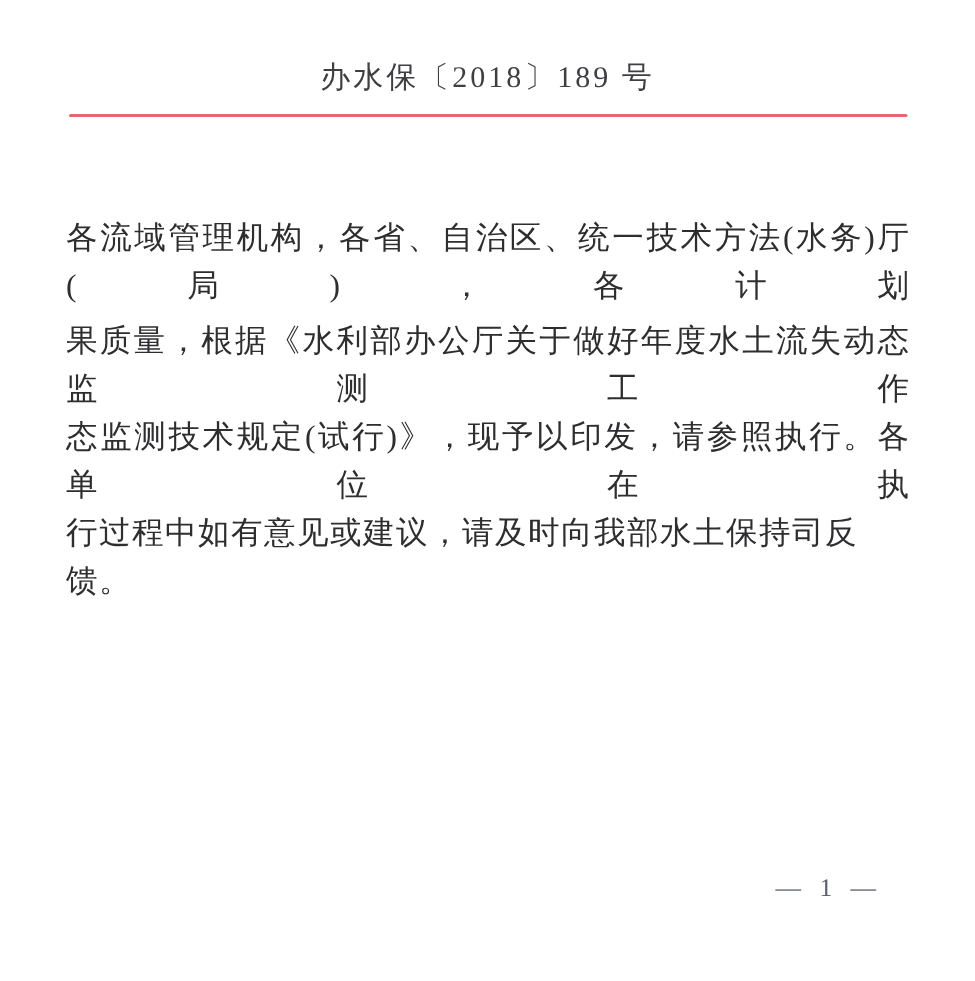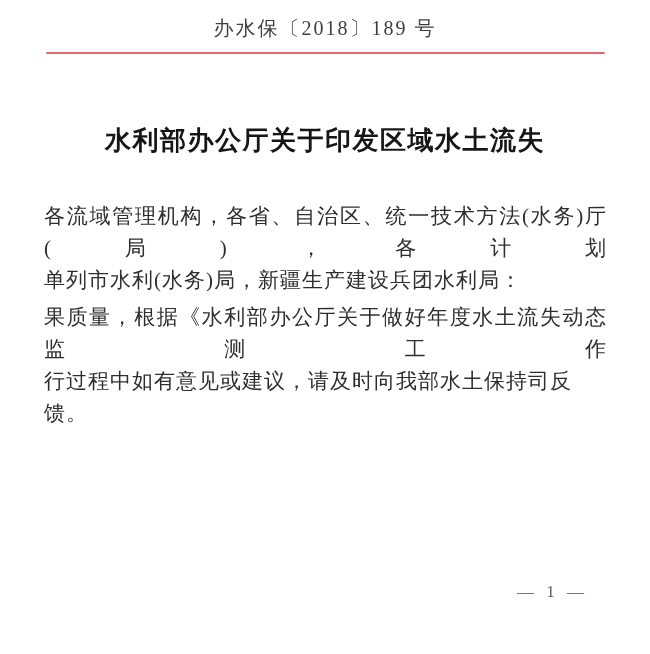--- a/index.html
+++ b/index.html
@@ -10,21 +10,21 @@
   .page {
     position: relative;
     width: 650px;
     height: 654px;
     background: #ffffff;
     overflow: hidden;
     font-family: "Liberation Serif", "DejaVu Serif", serif;
     color: #2e2e31;
   }
   .doc-number {
-    padding-top: 16px;
+    padding-top: 40px;
     text-align: center;
     font-size: 20px;
     letter-spacing: 2px;
     color: #3f3e42;
     line-height: 24px;
   }
   .red-rule {
     margin: 12px 45px 0 46px;
     height: 2px;
     background: #e5696f;
@@ -68,32 +68,31 @@
 </head>
 <body>
 
 <div class="page">
 
   <div class="doc-number">办水保〔2018〕189 号</div>
 
   <div class="red-rule"></div>
 
   <h1 class="title">
-    <span class="title-line">水利部办公厅关于印发区域水土流失</span>
   </h1>
 
   <div class="body-text">
 
     <div class="para-salutation">
       <div class="line jline">各流域管理机构，各省、自治区、统一技术方法(水务)厅(局)，各计划</div>
-      <div class="line">单列市水利(水务)局，新疆生产建设兵团水利局：</div>
     </div>
 
     <div class="para-main">
       <div class="line jline">果质量，根据《水利部办公厅关于做好年度水土流失动态监测工作</div>
+      <div class="line jline">态监测技术规定(试行)》，现予以印发，请参照执行。各单位在执</div>
       <div class="line">行过程中如有意见或建议，请及时向我部水土保持司反馈。</div>
     </div>
 
   </div>
 
   <div class="page-number">— 1 —</div>
 
 </div>
 
 </body></html>

